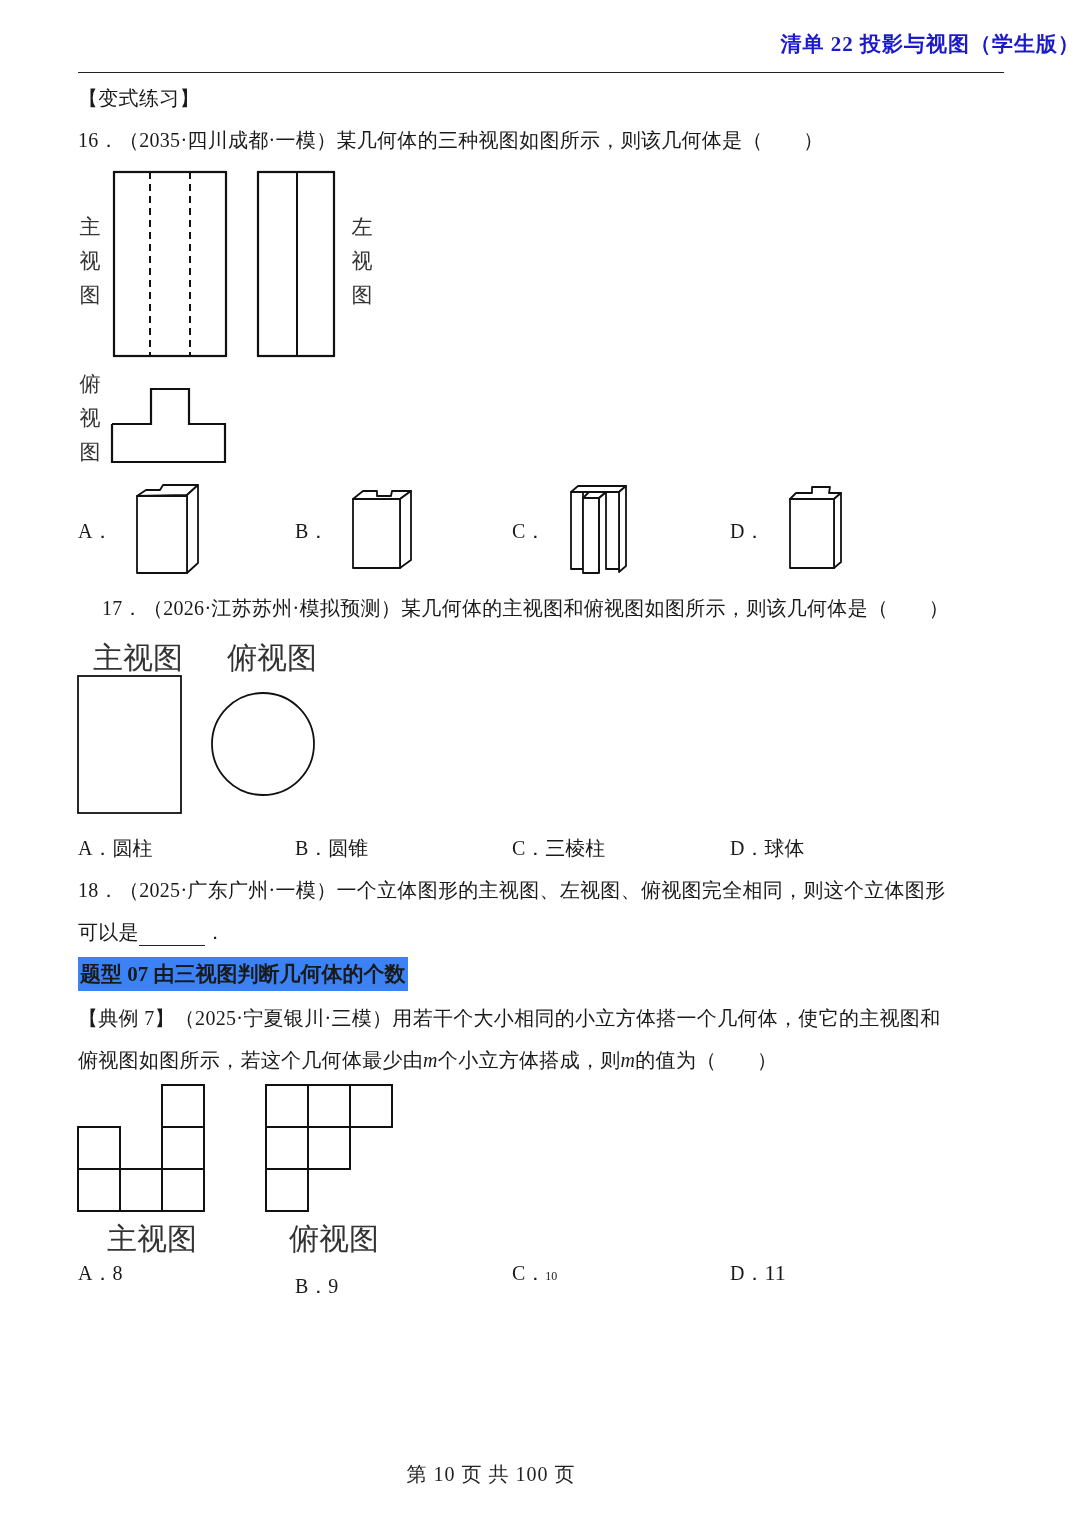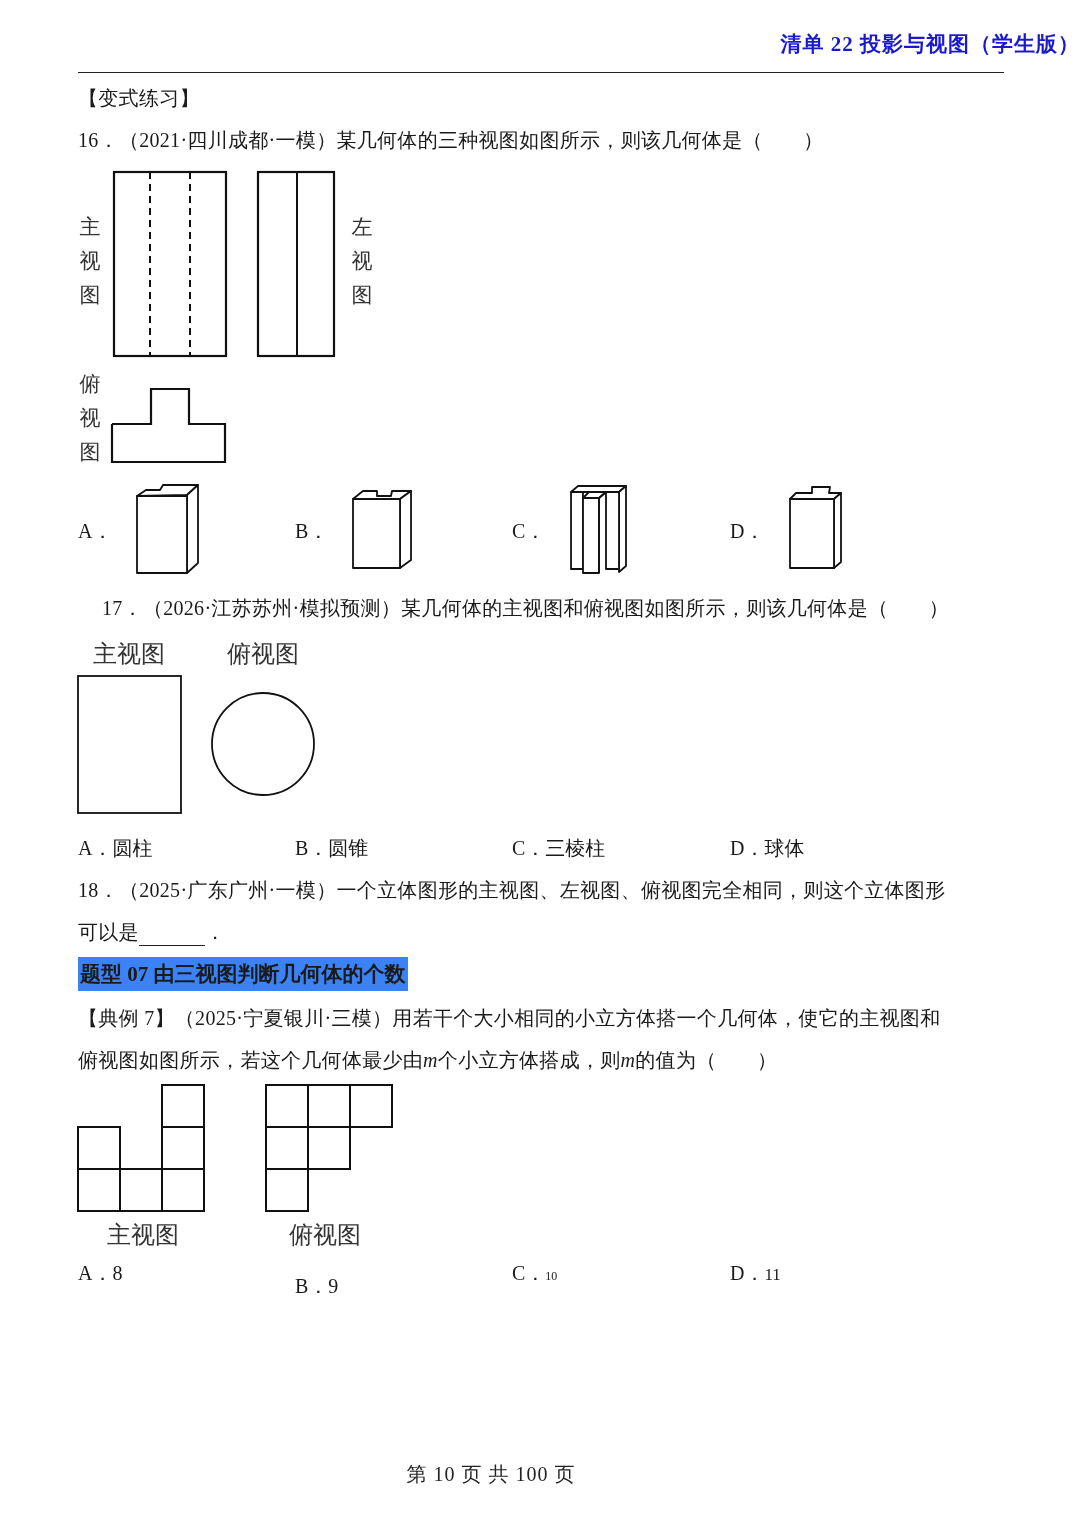--- a/index.html
+++ b/index.html
@@ -4,37 +4,37 @@
 <style>
   * { margin: 0; padding: 0; box-sizing: border-box; }
   html, body { width: 1080px; height: 1527px; background: #ffffff; }
   body { position: relative; font-family: "Liberation Serif", "DejaVu Serif", serif; color: #1a1a1a; overflow: hidden; }
   .abs { position: absolute; }
   .header-title { left: 0; width: 1080px; top: 30px; text-align: right; font-size: 21px; font-weight: bold; color: #1a1acc; letter-spacing: 1px; }
   .header-rule { left: 78px; width: 926px; top: 72px; height: 0; border-top: 1.5px solid #222; }
   .line { font-size: 20px; line-height: 28px; white-space: nowrap; letter-spacing: 0.3px; }
   .opt { font-size: 20px; line-height: 28px; white-space: nowrap; }
   .vlabel { font-size: 21px; line-height: 34px; width: 24px; text-align: center; color: #333; }
-  .cap { font-size: 24px; color: #333; white-space: nowrap; }
+  .cap { font-size: 30px; color: #333; white-space: nowrap; }
   .section-tag { left: 78px; top: 957px; height: 34px; background: #3b82f6; padding: 0 2px; font-size: 21px; line-height: 34px; font-weight: bold; color: #1a1a1a; white-space: nowrap; }
   .footer { left: 0; width: 982px; top: 1461px; text-align: center; font-size: 20px; color: #222; letter-spacing: 1px; }
   .blank { display: inline-block; width: 66px; border-bottom: 1px solid #222; height: 22px; vertical-align: bottom; }
   svg { position: absolute; overflow: visible; }
   .m { font-style: italic; }
 </style>
 </head>
 <body>
 
 <div class="abs header-title">清单 22  投影与视图（学生版）</div>
 <div class="abs header-rule"></div>
 
 <div class="abs line" style="left:78px; top:84px;">【变式练习】</div>
 
 <div class="abs line" style="left:78px; top:126px;">
-  <span>16．</span><span>（2021·四川成都·一模）某几何体的三种视图如图所示，则该几何体是（　　）</span>
+  <span>16．</span><span>（2035·四川成都·一模）某几何体的三种视图如图所示，则该几何体是（　　）</span>
 </div>
 
 <div class="abs" style="left:78px; top:210px;">
   <div class="vlabel">主</div>
   <div class="vlabel">视</div>
   <div class="vlabel">图</div>
 </div>
 <svg style="left:0; top:0;" width="1080" height="600">
 
   <rect x="114" y="172" width="112" height="184" fill="none" stroke="#111" stroke-width="2.2"></rect>
@@ -143,15 +143,15 @@
     <rect x="308" y="1127" width="42" height="42"></rect>
     <rect x="266" y="1169" width="42" height="42"></rect>
   </g>
 </svg>
 <div class="abs cap" style="left:107px; top:1219px;">主视图</div>
 <div class="abs cap" style="left:289px; top:1219px;">俯视图</div>
 
 <div class="abs opt" style="left:78px; top:1259px;"><span>A．</span><span>8</span></div>
 <div class="abs opt" style="left:295px; top:1272px;"><span>B．</span><span>9</span></div>
 <div class="abs opt" style="left:512px; top:1259px;"><span>C．</span><span style="font-size:12px;">10</span></div>
-<div class="abs opt" style="left:730px; top:1259px;"><span>D．</span><span style="font-size:17px;">11</span></div>
+<div class="abs opt" style="left:730px; top:1259px;"><span>D．</span><span style="font-size:22px;">11</span></div>
 
 <div class="abs footer">第 10 页 共 100 页</div>
 
 </body></html>

